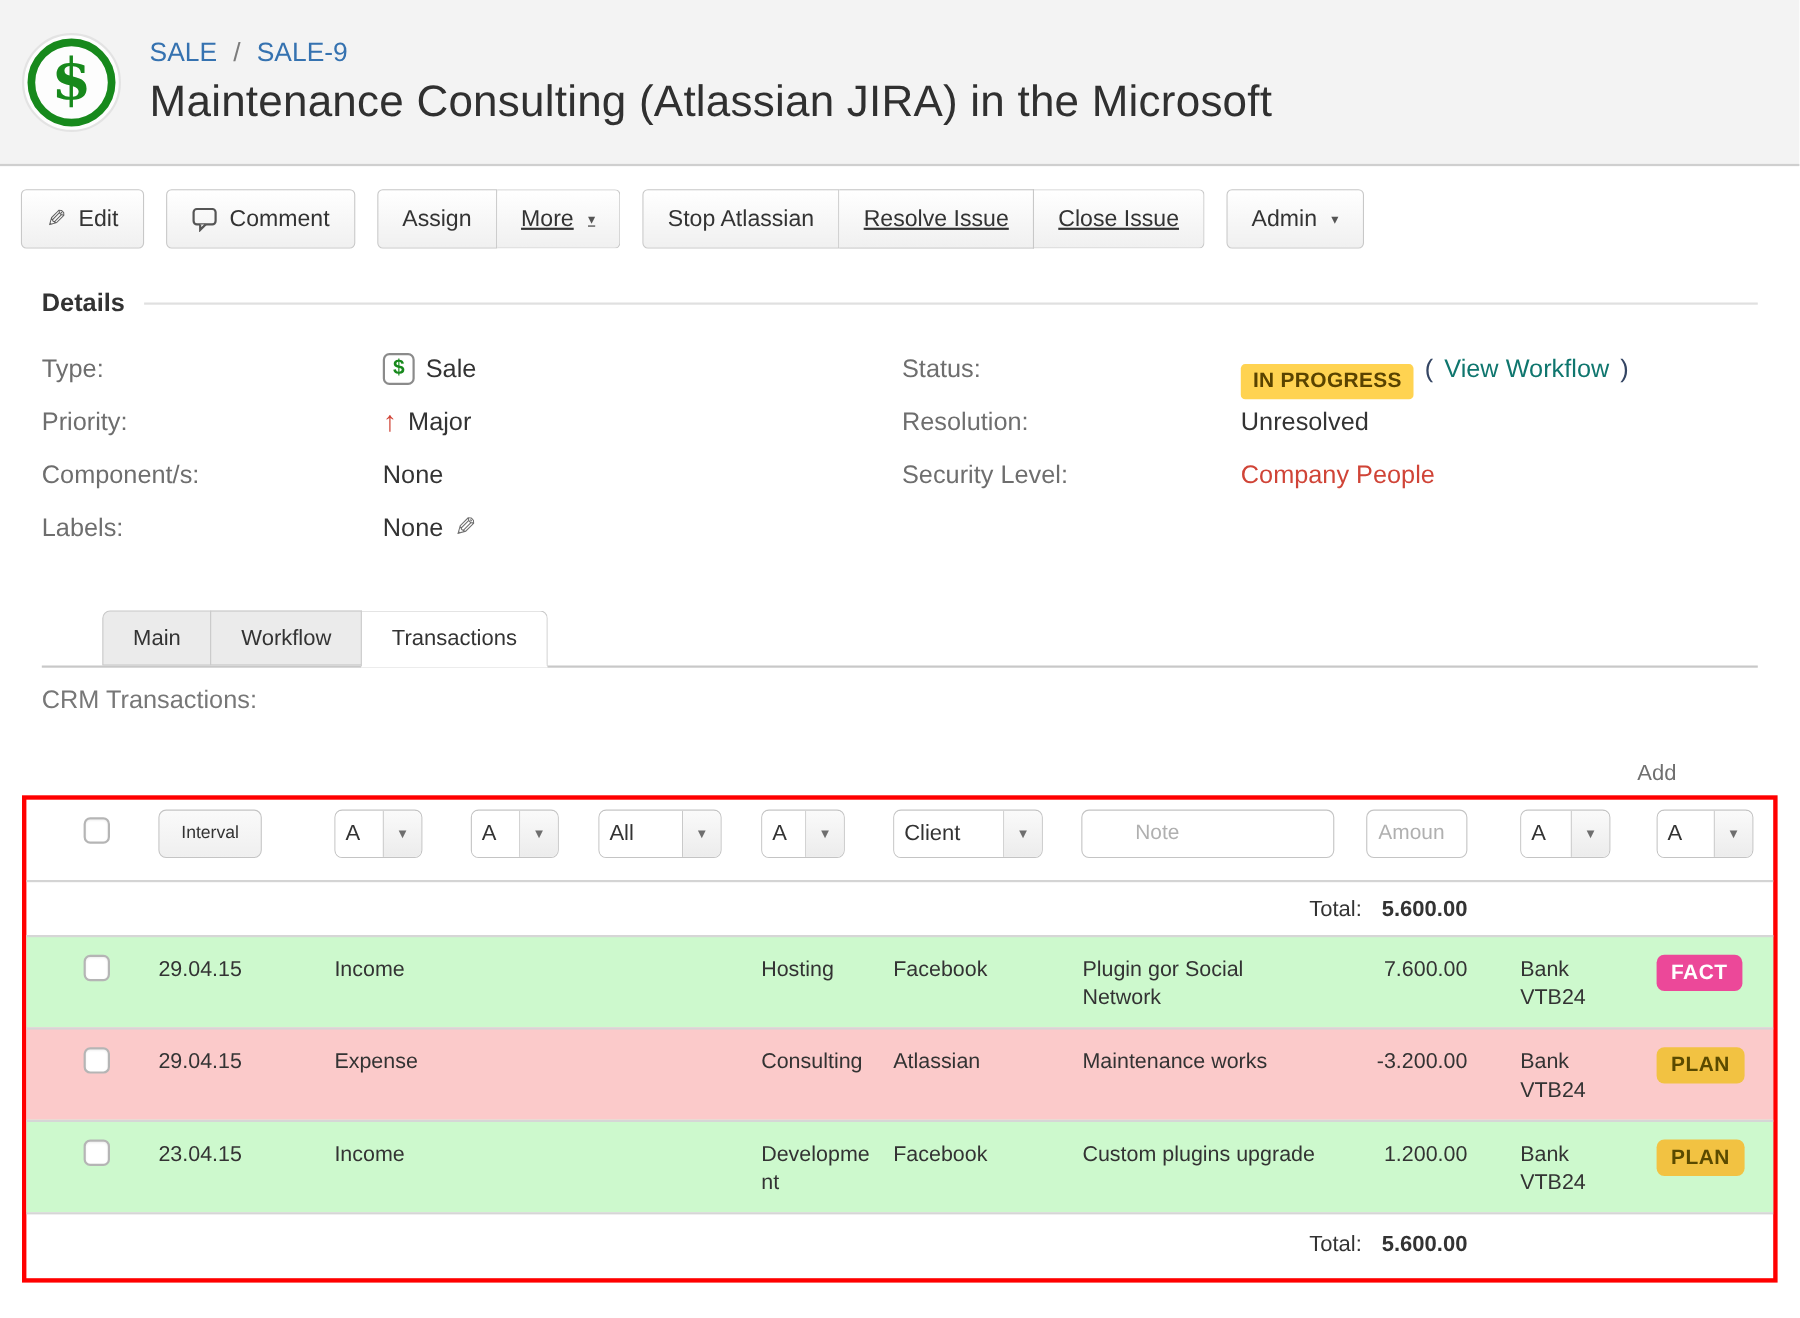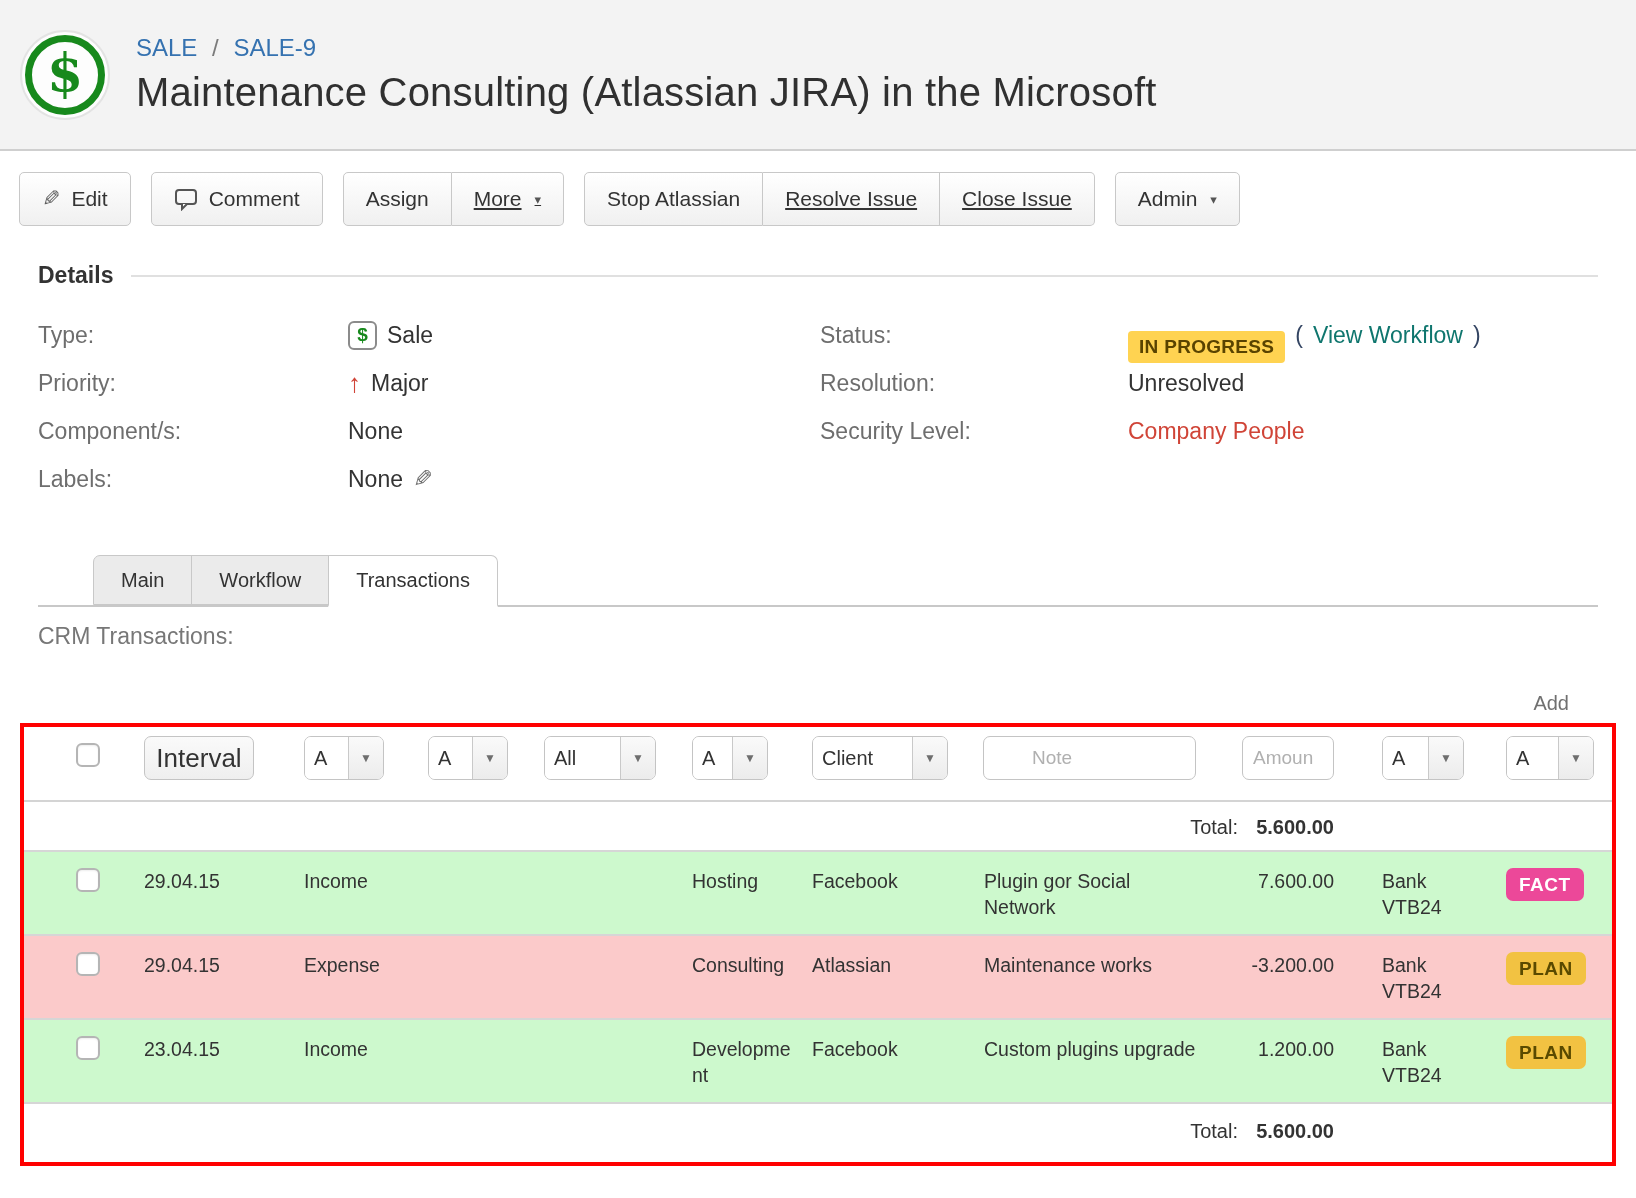--- a/index.html
+++ b/index.html
@@ -86,21 +86,21 @@
     font-size:20px; color:#333; background:#ebebeb;
     border:1px solid #c8c8c8; margin-left:-1px; cursor:pointer;
   }
   .tab:first-child { border-radius:7px 0 0 0; margin-left:0; }
   .tab.active {
     background:#fff; border-radius:0 7px 0 0; position:relative; z-index:2;
     border-bottom:2px solid #fff; height:52px;
   }
   .section-label { margin:16px 0 0 38px; font-size:23px; color:#777; }
 
-  .add-line { text-align:right; padding-right:67px; margin-top:42px; }
+  .add-line { text-align:right; padding-right:112px; margin-top:42px; }
   .add-link { font-size:20px; color:#707070; }
 
   
   .panel { margin:8px 20px 0 20px; border:4px solid #ff0000; background:#fff; }
   .trow {
     display:grid;
     grid-template-columns:96px 164px 124px 116px 148px 120px 160px 252px 136px 124px 1fr;
     align-items:start;
   }
   .cell { font-size:19.5px; line-height:26px; color:#333; }
@@ -115,22 +115,22 @@
   .col-bank  { padding-left:42px; }
   .col-badge { padding-left:42px; }
 
   .filter-row { padding:9px 0 20px 0; border-bottom:2px solid #d4d4d4; align-items:center; }
   .cb {
     width:24px; height:24px; border:2px solid #b5b5b5; border-radius:6px;
     background:#fff; display:inline-block; cursor:pointer;
     box-shadow:inset 0 1px 2px rgba(0,0,0,0.07);
   }
   .ctl-btn {
-    height:44px; width:110px; border:1px solid #c4c4c4; border-radius:7px;
-    background:linear-gradient(#fafafa,#efefef); font-size:26px; color:#333;
+    height:44px; width:94px; border:1px solid #c4c4c4; border-radius:7px;
+    background:linear-gradient(#fafafa,#efefef); font-size:16px; color:#333;
     cursor:pointer; font-family:"Liberation Sans", sans-serif;
   }
   .split {
     display:inline-flex; height:44px; border:1px solid #c4c4c4; border-radius:7px;
     overflow:hidden; cursor:pointer; background:#fff; vertical-align:middle;
   }
   .split .val {
     flex:1; min-width:0; display:flex; align-items:center; padding:0 9px;
     font-size:20px; color:#333; background:#fff; border-right:1px solid #c9c9c9;
     overflow:hidden; white-space:nowrap;
@@ -139,21 +139,21 @@
     width:34px; display:flex; align-items:center; justify-content:center;
     background:linear-gradient(#fafafa,#ececec); color:#6e6e6e; font-size:12px;
   }
   .w80 { width:80px; } .w76 { width:76px; } .w112 { width:112px; }
   .w136 { width:136px; } .w82 { width:82px; } .w88 { width:88px; }
   .txt-input {
     height:44px; border:1px solid #c4c4c4; border-radius:7px; padding:0 10px;
     font-size:19px; color:#333; font-family:"Liberation Sans", sans-serif; background:#fff;
   }
   .txt-input::placeholder { color:#b0b0b0; }
-  .note-input { width:213px; margin-left:31px;padding-left:48px; }
+  .note-input { width:230px; margin-left:31px;padding-left:48px; }
   .amt-input { width:92px; }
 
   .total-row { padding:12px 0 10px 0; align-items:center; }
   .total-label { grid-column:1 / 9; text-align:right; margin-right:-34px; font-size:20px; }
   .total-value { font-weight:bold; font-size:20px; }
 
   .data-row { min-height:84px; padding:16px 0 12px 0; border-top:2px solid #d6d6d6; }
   .data-row.positive { background:#cdf9cd; }
   .data-row.negative { background:#fbcaca; }
   .footer-row { border-top:2px solid #d6d6d6; padding:14px 0 18px 0; }

